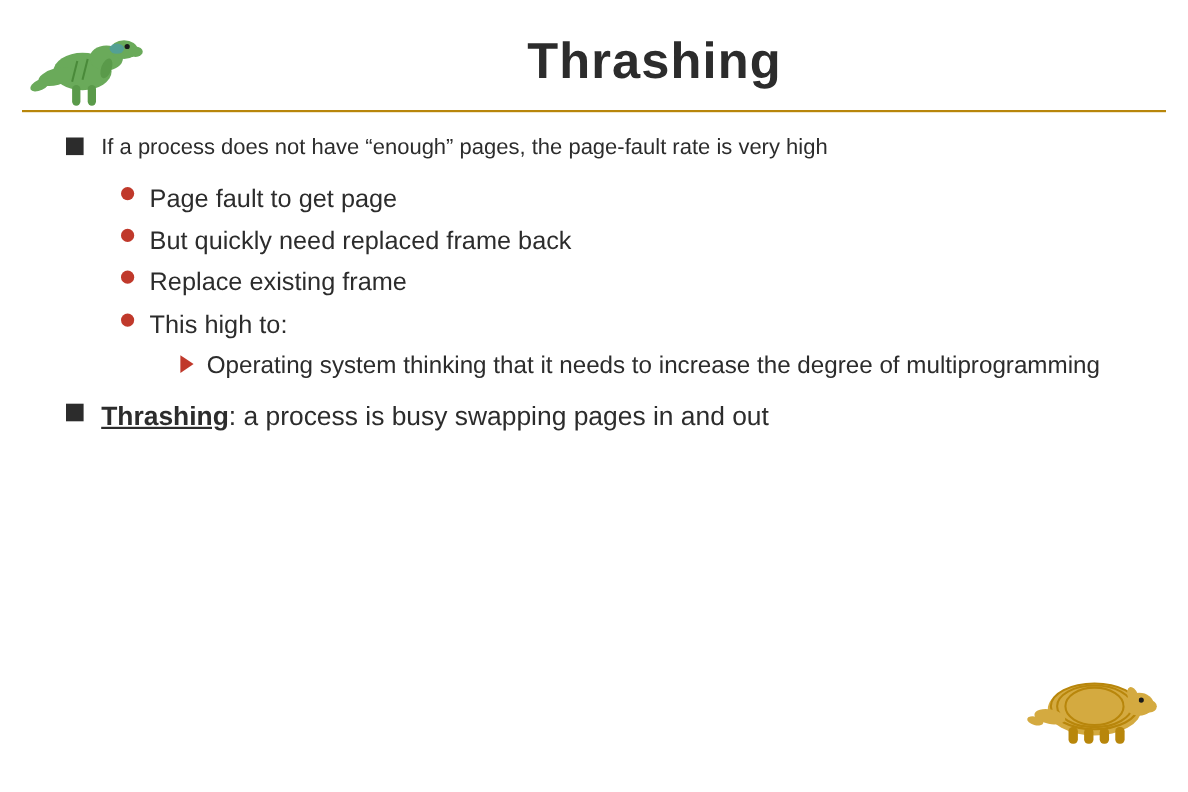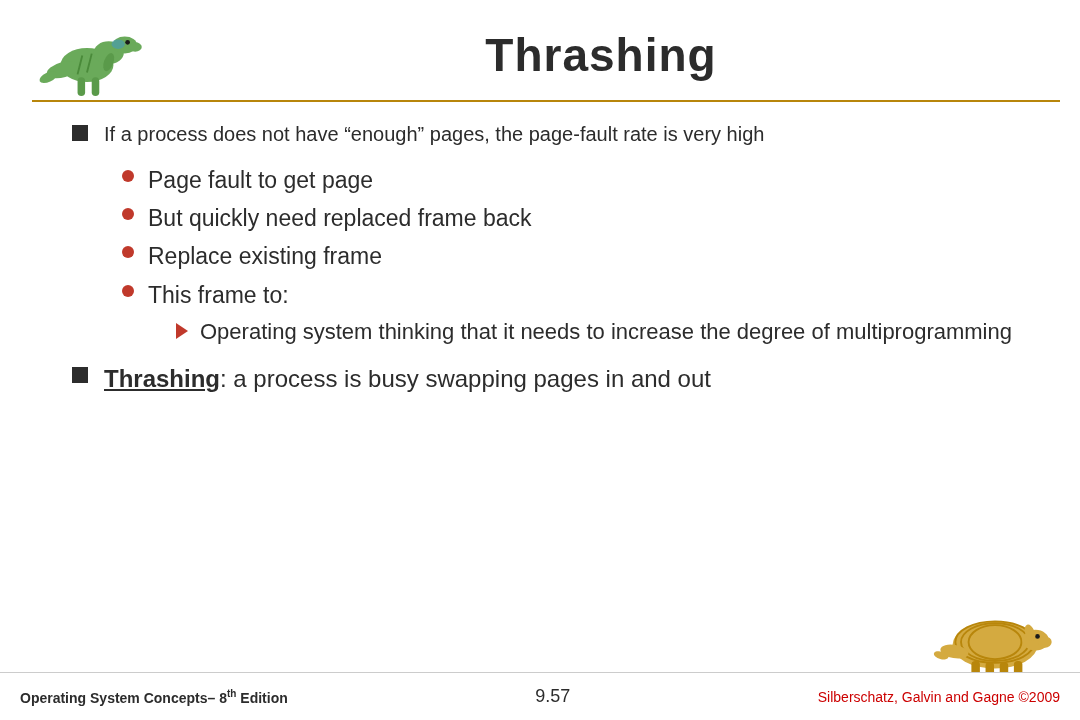--- a/index.html
+++ b/index.html
@@ -12,21 +12,20 @@
       overflow: hidden;
     }
 
     .slide {
       width: 1080px;
       height: 720px;
       background: #ffffff;
       display: flex;
       flex-direction: column;
       position: relative;
-      padding-left: 12px;
     }
 
     
     .header {
       display: flex;
       align-items: center;
       padding: 10px 20px 0 20px;
       position: relative;
       min-height: 100px;
     }
@@ -267,21 +266,21 @@
         <span class="sub-bullet-text">But quickly need replaced frame back</span>
       </div>
 
       <div class="sub-bullet">
         <div class="circle-bullet"></div>
         <span class="sub-bullet-text">Replace existing frame</span>
       </div>
 
       <div class="sub-bullet">
         <div class="circle-bullet"></div>
-        <span class="sub-bullet-text">This frame to:</span>
+        <span class="sub-bullet-text">This high to:</span>
       </div>
 
       <div class="sub-sub-bullets">
 
 
         <div class="sub-sub-bullet">
           <div class="triangle-bullet"></div>
           <span class="sub-sub-bullet-text">Operating system thinking that it needs to increase the degree of multiprogramming</span>
         </div>
 
@@ -317,21 +316,14 @@
 
       <rect x="40" y="72" width="9" height="16" rx="4" fill="#b8860b"></rect>
       <rect x="55" y="73" width="9" height="15" rx="4" fill="#b8860b"></rect>
       <rect x="70" y="73" width="9" height="15" rx="4" fill="#b8860b"></rect>
       <rect x="85" y="72" width="9" height="16" rx="4" fill="#b8860b"></rect>
 
       <ellipse cx="102" cy="42" rx="5" ry="9" fill="#d4aa40" transform="rotate(-20 102 42)"></ellipse>
     </svg>
   </div>
 
-  <div class="footer">
-    <span class="footer-left">
-      Operating System Concepts– 8<sup>th</sup> Edition
-    </span>
-    <span class="footer-center">9.57</span>
-    <span class="footer-right">Silberschatz, Galvin and Gagne ©2009</span>
-  </div>
 
 </div>
 
 </body></html>

